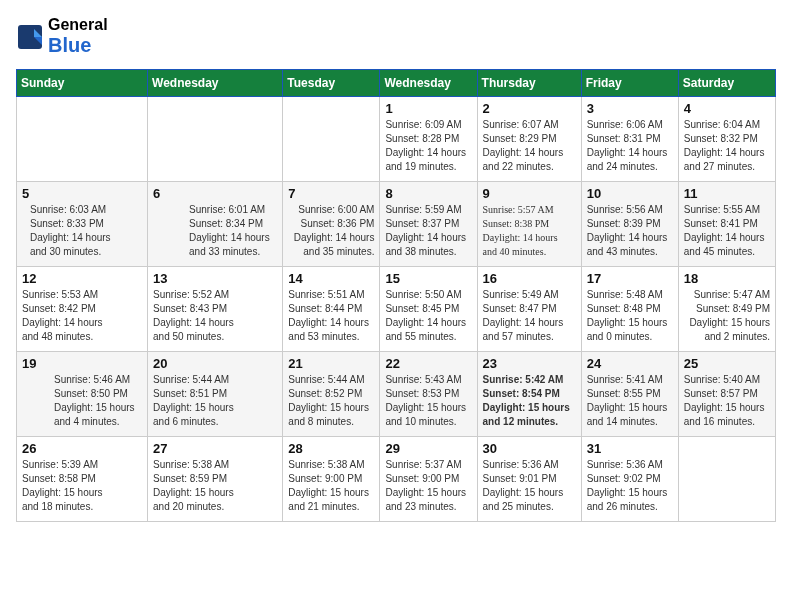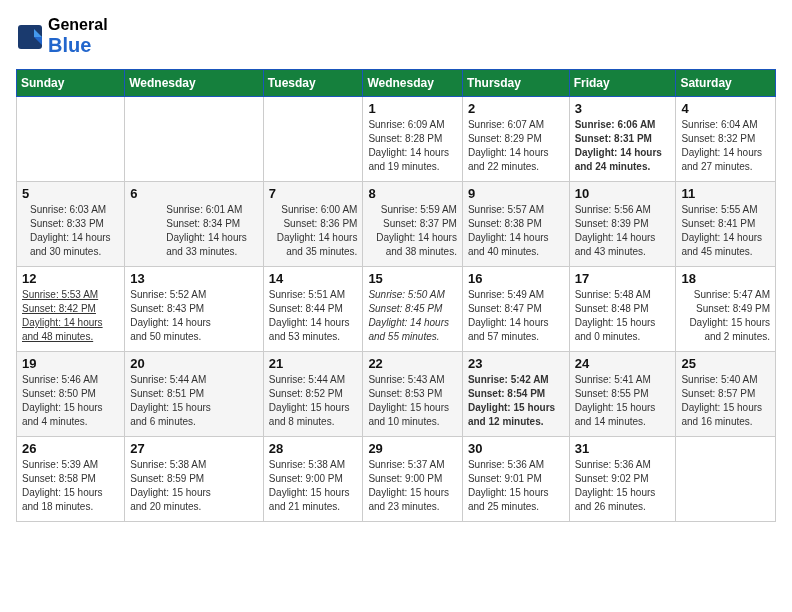--- a/index.html
+++ b/index.html
@@ -124,21 +124,21 @@
         </td>
         <td>
           <div class="day-number">2</div>
           <div class="day-info" style="white-space: pre-line;">Sunrise: 6:07 AM
 Sunset: 8:29 PM
 Daylight: 14 hours
 and 22 minutes.</div>
         </td>
         <td>
           <div class="day-number">3</div>
-          <div class="day-info" style="white-space: pre-line; font-weight: bold;">Sunrise: 6:06 AM
+          <div class="day-info" style="white-space: pre-line;">Sunrise: 6:06 AM
 Sunset: 8:31 PM
 Daylight: 14 hours
 and 24 minutes.</div>
         </td>
         <td>
           <div class="day-number">4</div>
           <div class="day-info" style="white-space: pre-line;">Sunrise: 6:04 AM
 Sunset: 8:32 PM
 Daylight: 14 hours
 and 27 minutes.</div>
@@ -161,28 +161,28 @@
         </td>
         <td>
           <div class="day-number">7</div>
           <div class="day-info" style="white-space: pre-line; text-align: right;">Sunrise: 6:00 AM
 Sunset: 8:36 PM
 Daylight: 14 hours
 and 35 minutes.</div>
         </td>
         <td>
           <div class="day-number">8</div>
-          <div class="day-info" style="white-space: pre-line; text-align: right;">Sunrise: 5:59 AM
+          <div class="day-info" style="white-space: pre-line;">Sunrise: 5:59 AM
 Sunset: 8:37 PM
 Daylight: 14 hours
 and 38 minutes.</div>
         </td>
         <td>
           <div class="day-number">9</div>
-          <div class="day-info" style="white-space: pre-line;">Sunrise: 5:57 AM
+          <div class="day-info" style="white-space: pre-line; font-family: Liberation Serif, serif;">Sunrise: 5:57 AM
 Sunset: 8:38 PM
 Daylight: 14 hours
 and 40 minutes.</div>
         </td>
         <td>
           <div class="day-number">10</div>
           <div class="day-info" style="white-space: pre-line;">Sunrise: 5:56 AM
 Sunset: 8:39 PM
 Daylight: 14 hours
 and 43 minutes.</div>
@@ -191,42 +191,42 @@
           <div class="day-number">11</div>
           <div class="day-info" style="white-space: pre-line;">Sunrise: 5:55 AM
 Sunset: 8:41 PM
 Daylight: 14 hours
 and 45 minutes.</div>
         </td>
       </tr>
       <tr>
         <td>
           <div class="day-number">12</div>
-          <div class="day-info" style="white-space: pre-line; text-decoration: underline;">Sunrise: 5:53 AM
+          <div class="day-info" style="white-space: pre-line;">Sunrise: 5:53 AM
 Sunset: 8:42 PM
 Daylight: 14 hours
 and 48 minutes.</div>
         </td>
         <td>
           <div class="day-number">13</div>
           <div class="day-info" style="white-space: pre-line;">Sunrise: 5:52 AM
 Sunset: 8:43 PM
 Daylight: 14 hours
 and 50 minutes.</div>
         </td>
         <td>
           <div class="day-number">14</div>
           <div class="day-info" style="white-space: pre-line;">Sunrise: 5:51 AM
 Sunset: 8:44 PM
 Daylight: 14 hours
 and 53 minutes.</div>
         </td>
         <td>
           <div class="day-number">15</div>
-          <div class="day-info" style="white-space: pre-line; font-style: italic;">Sunrise: 5:50 AM
+          <div class="day-info" style="white-space: pre-line;">Sunrise: 5:50 AM
 Sunset: 8:45 PM
 Daylight: 14 hours
 and 55 minutes.</div>
         </td>
         <td>
           <div class="day-number">16</div>
           <div class="day-info" style="white-space: pre-line;">Sunrise: 5:49 AM
 Sunset: 8:47 PM
 Daylight: 14 hours
 and 57 minutes.</div>
@@ -242,21 +242,21 @@
           <div class="day-number">18</div>
           <div class="day-info" style="white-space: pre-line; text-align: right;">Sunrise: 5:47 AM
 Sunset: 8:49 PM
 Daylight: 15 hours
 and 2 minutes.</div>
         </td>
       </tr>
       <tr>
         <td>
           <div class="day-number">19</div>
-          <div class="day-info" style="white-space: pre-line;">Sunrise: 5:46 AM
+          <div class="day-info" style="white-space: pre-line; margin-left: 32px;">Sunrise: 5:46 AM
 Sunset: 8:50 PM
 Daylight: 15 hours
 and 4 minutes.</div>
         </td>
         <td>
           <div class="day-number">20</div>
           <div class="day-info" style="white-space: pre-line;">Sunrise: 5:44 AM
 Sunset: 8:51 PM
 Daylight: 15 hours
 and 6 minutes.</div>

